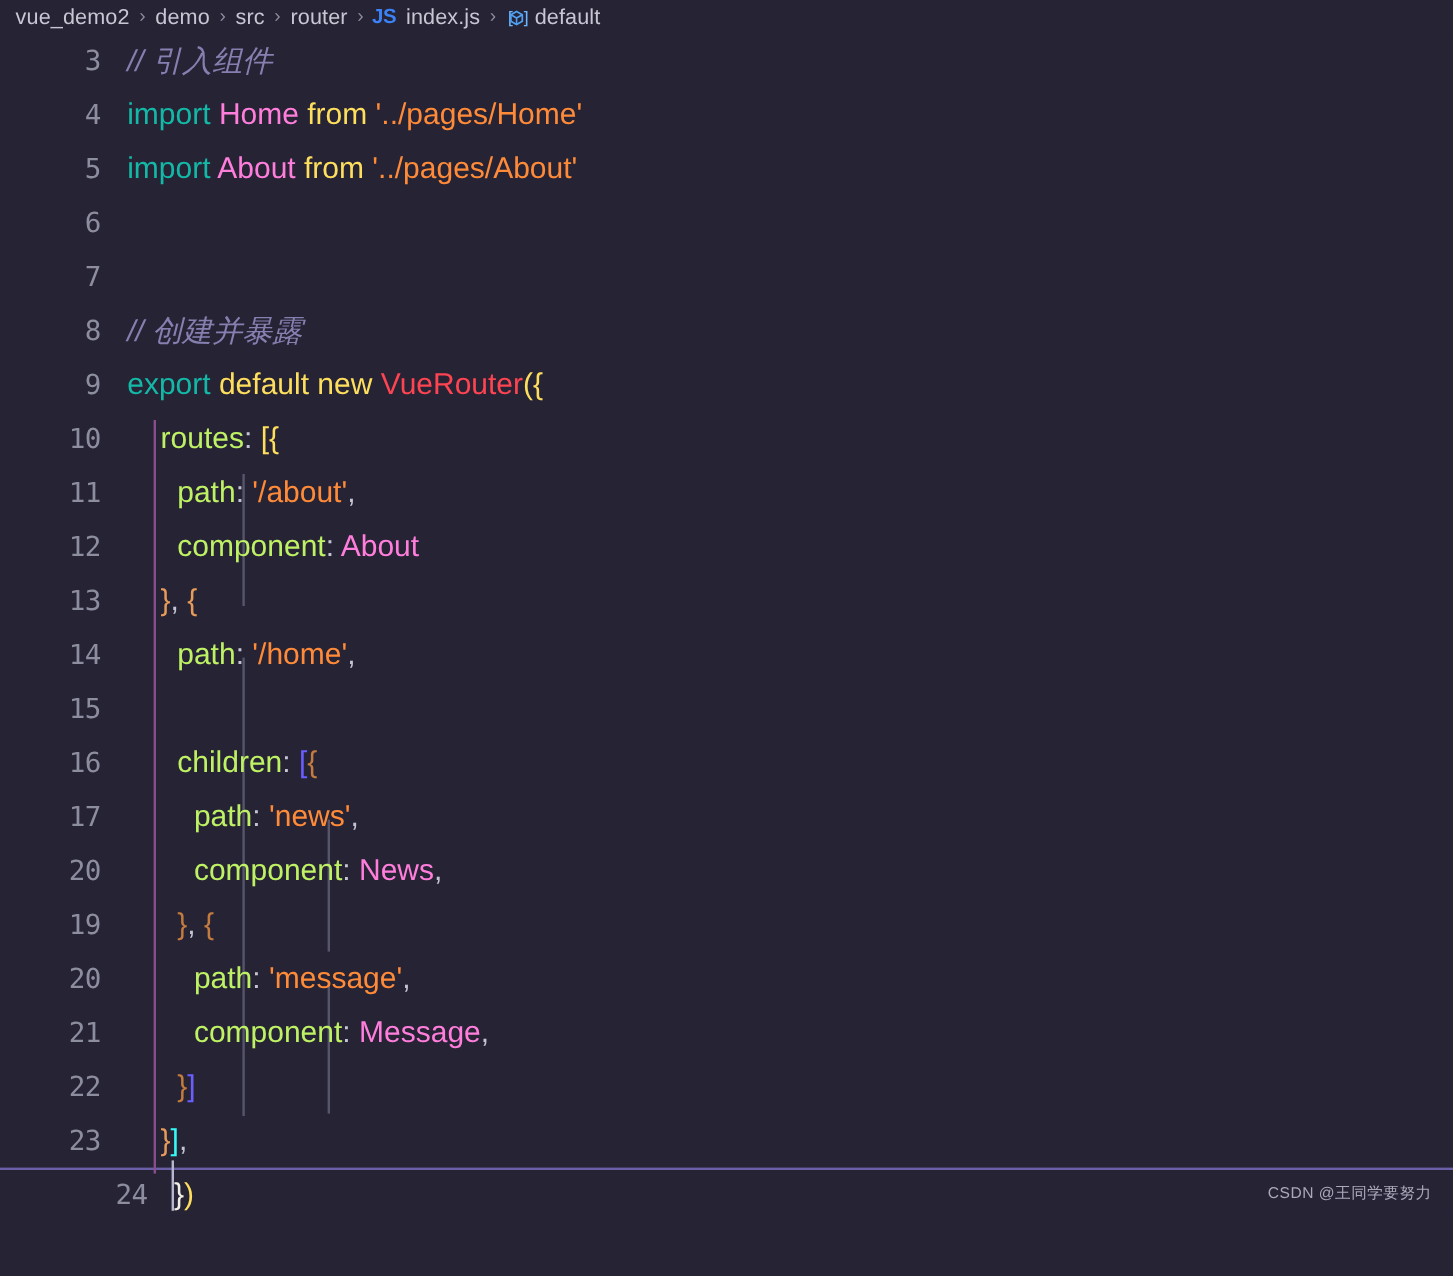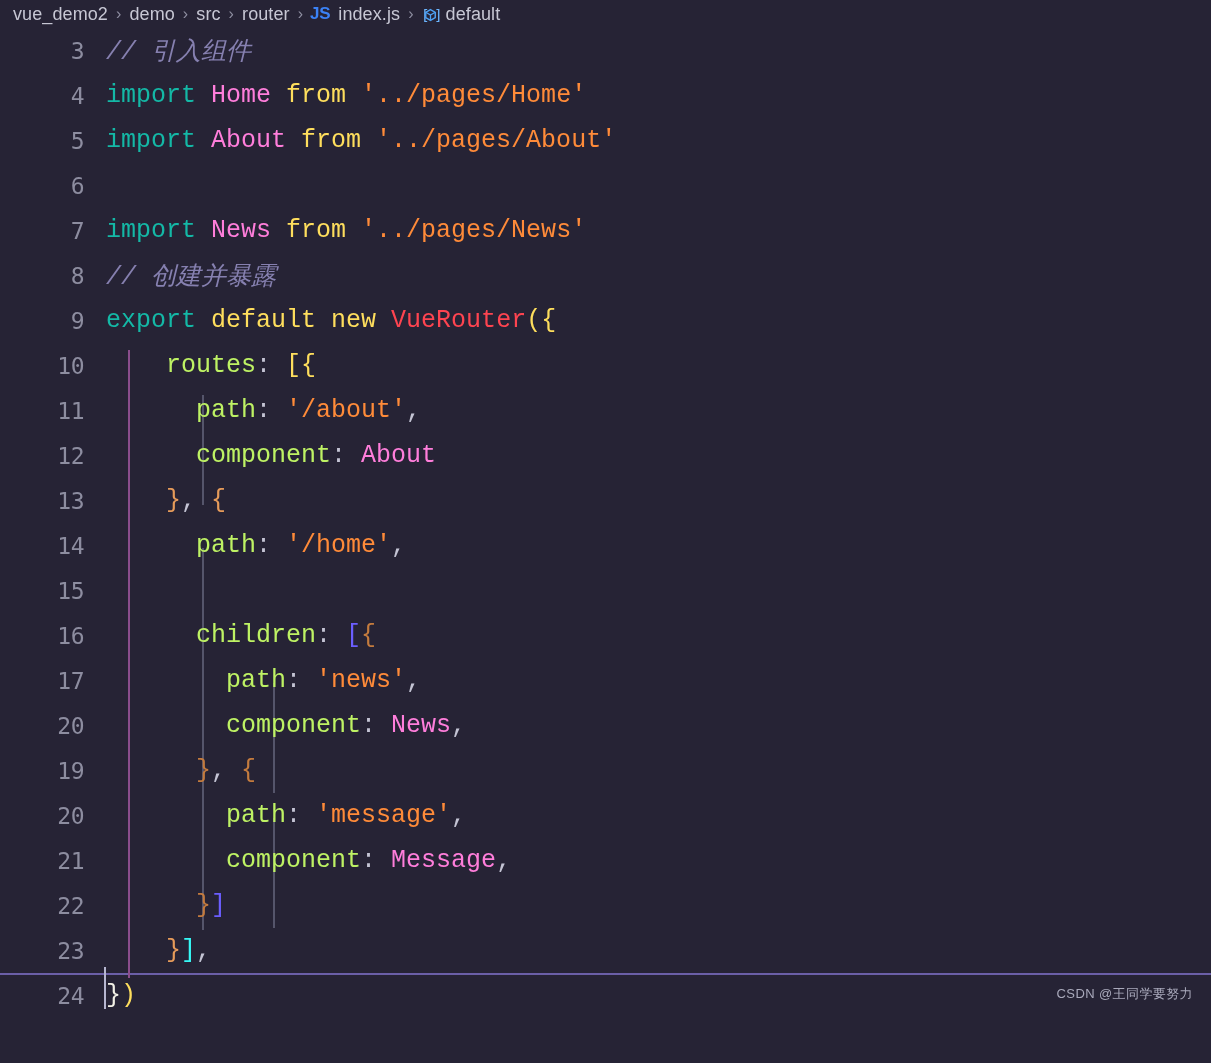--- a/index.html
+++ b/index.html
@@ -80,32 +80,33 @@
     text-align: right;
     padding-right: 22px;
     color: #8d8da0;
     font-family: "DejaVu Sans Mono", monospace;
     font-size: 23px;
     letter-spacing: -0.5px;
     user-select: none;
   }
 
   .code {
-    font-family: Liberation Mono, monospace;
+    font-family: Liberation Sans, sans-serif;
     font-size: 25px;
     letter-spacing: 0px;
     color: #e8e8f0;
     position: relative;
     z-index: 2;
   }
 
   
   .line.current {
     border-top: 2px solid #6b5fa8;
     border-bottom: 2px solid #86efac;
+    padding-left: 39px;
   }
   .line.current .code::before {
     content: "";
     position: absolute;
     left: -2px;
     top: -14px;
     width: 2px;
     height: 42px;
     background: #b6b6d0;
   }
@@ -197,21 +198,20 @@
       <span class="ln">5</span>
       <span class="code"><span class="t-kw">import</span> <span class="t-cls">About</span> <span class="t-kw2">from</span> <span class="t-str">'../pages/About'</span></span>
     </div>
 
     <div class="line">
       <span class="ln">6</span>
     </div>
 
     <div class="line">
       <span class="ln">7</span>
-      <span class="code"><span class="t-kw">import</span> <span class="t-cls">News</span> <span class="t-kw2">from</span> <span class="t-str">'../pages/News'</span></span>
     </div>
 
     <div class="line">
       <span class="ln">8</span>
       <span class="code"><span class="t-comment">// 创建并暴露</span></span>
     </div>
 
     <div class="line">
       <span class="ln">9</span>
       <span class="code"><span class="t-kw">export</span> <span class="t-kw2">default</span> <span class="t-kw2">new</span> <span class="t-fn">VueRouter</span><span class="t-b-yellow">({</span></span>

